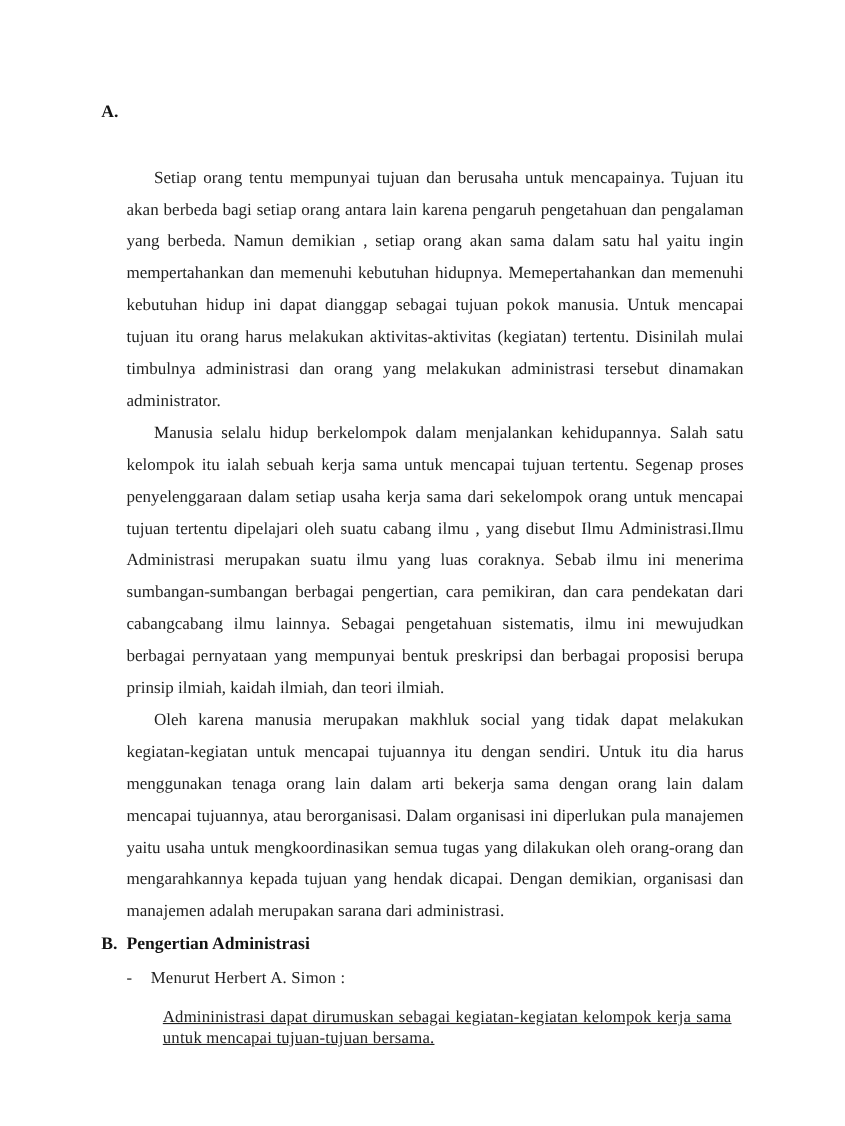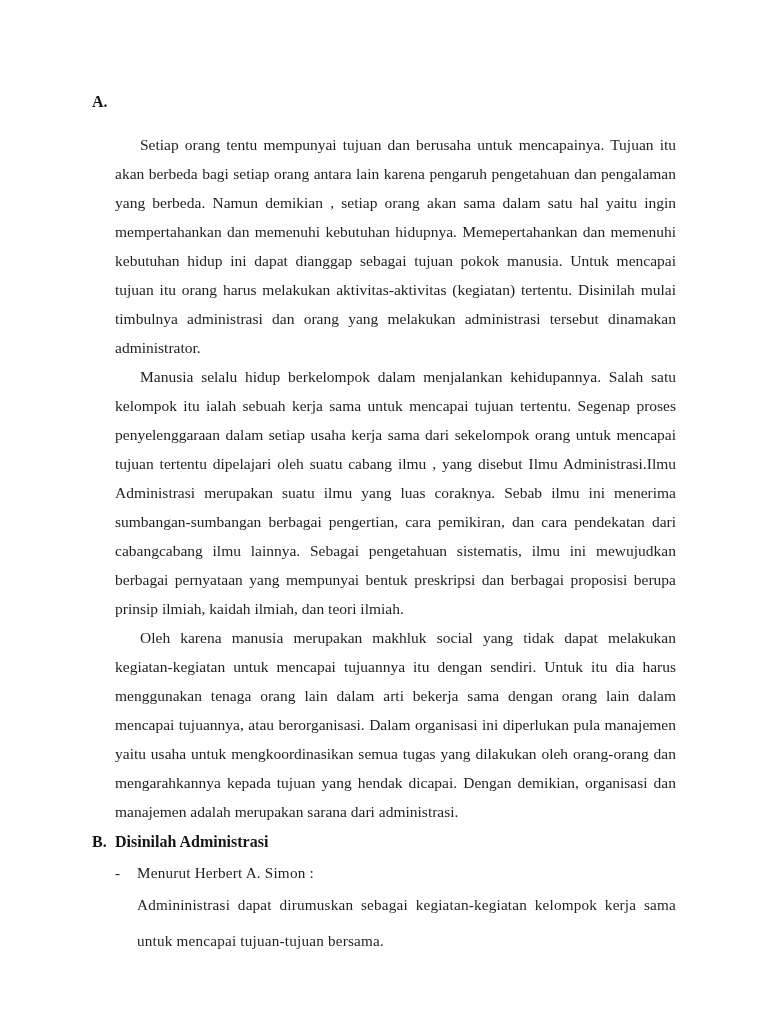--- a/index.html
+++ b/index.html
@@ -26,21 +26,21 @@
     font-weight: bold;
     font-size: 16px;
     line-height: 20px;
     color: #141414;
   }
   .heading .marker {
     width: 23px;
     flex: 0 0 23px;
   }
   .body-block {
-    margin-top: 18px;
+    margin-top: 35px;
   }
   p.para {
     margin: 0;
     padding-left: 23px;
     text-indent: 25px;
     text-align: justify;
     font-size: 15.5px;
     line-height: 29px;
   }
   .heading-b {
@@ -63,43 +63,44 @@
   .list-item .dash {
     position: absolute;
     left: 23px;
     top: 0;
     line-height: 29px;
   }
   .list-item .item-title {
     line-height: 29px;
   }
   .list-item .item-body {
-    line-height: 36px;
+    line-height: 19px;
     text-align: justify;
-    margin: 0;
+    margin: 11px;
+    text-decoration: underline;
   }
 </style>
 </head>
 <body>
 
 <div class="doc">
 
   <div class="heading">
     <span class="marker">A.</span>
   </div>
 
   <div class="body-block">
     <p class="para">Setiap orang tentu mempunyai tujuan dan berusaha untuk mencapainya. Tujuan itu akan berbeda bagi setiap orang antara lain karena pengaruh pengetahuan dan pengalaman yang berbeda. Namun demikian , setiap orang akan sama dalam satu hal yaitu ingin mempertahankan dan memenuhi kebutuhan hidupnya. Memepertahankan dan memenuhi kebutuhan hidup ini dapat dianggap sebagai tujuan pokok manusia. Untuk mencapai tujuan itu orang harus melakukan aktivitas-aktivitas (kegiatan) tertentu. Disinilah mulai timbulnya administrasi dan orang yang melakukan administrasi tersebut dinamakan administrator.</p>
     <p class="para">Manusia selalu hidup berkelompok dalam menjalankan kehidupannya. Salah satu kelompok itu ialah sebuah kerja sama untuk mencapai tujuan tertentu. Segenap proses penyelenggaraan dalam setiap usaha kerja sama dari sekelompok orang untuk mencapai tujuan tertentu dipelajari oleh suatu cabang ilmu , yang disebut Ilmu Administrasi.Ilmu Administrasi merupakan suatu ilmu yang luas coraknya. Sebab ilmu ini menerima sumbangan-sumbangan berbagai pengertian, cara pemikiran, dan cara pendekatan dari cabangcabang ilmu lainnya. Sebagai pengetahuan sistematis, ilmu ini mewujudkan berbagai pernyataan yang mempunyai bentuk preskripsi dan berbagai proposisi berupa prinsip ilmiah, kaidah ilmiah, dan teori ilmiah.</p>
     <p class="para">Oleh karena manusia merupakan makhluk social yang tidak dapat melakukan kegiatan-kegiatan untuk mencapai tujuannya itu dengan sendiri. Untuk itu dia harus menggunakan tenaga orang lain dalam arti bekerja sama dengan orang lain dalam mencapai tujuannya, atau berorganisasi. Dalam organisasi ini diperlukan pula manajemen yaitu usaha untuk mengkoordinasikan semua tugas yang dilakukan oleh orang-orang dan mengarahkannya kepada tujuan yang hendak dicapai. Dengan demikian, organisasi dan manajemen adalah merupakan sarana dari administrasi.</p>
   </div>
 
   <div class="heading heading-b">
     <span class="marker">B.</span>
-    <span class="title">Disinilah Administrasi</span>
+    <span class="title">Pengertian Administrasi</span>
   </div>
 
   <div class="sub-section">
 
     <div class="list-item">
       <span class="dash">-</span>
       <div class="item-title">Menurut Herbert A. Simon :</div>
       <p class="item-body">Admininistrasi dapat dirumuskan sebagai kegiatan-kegiatan kelompok kerja sama untuk mencapai tujuan-tujuan bersama.</p>
     </div>
   </div>

